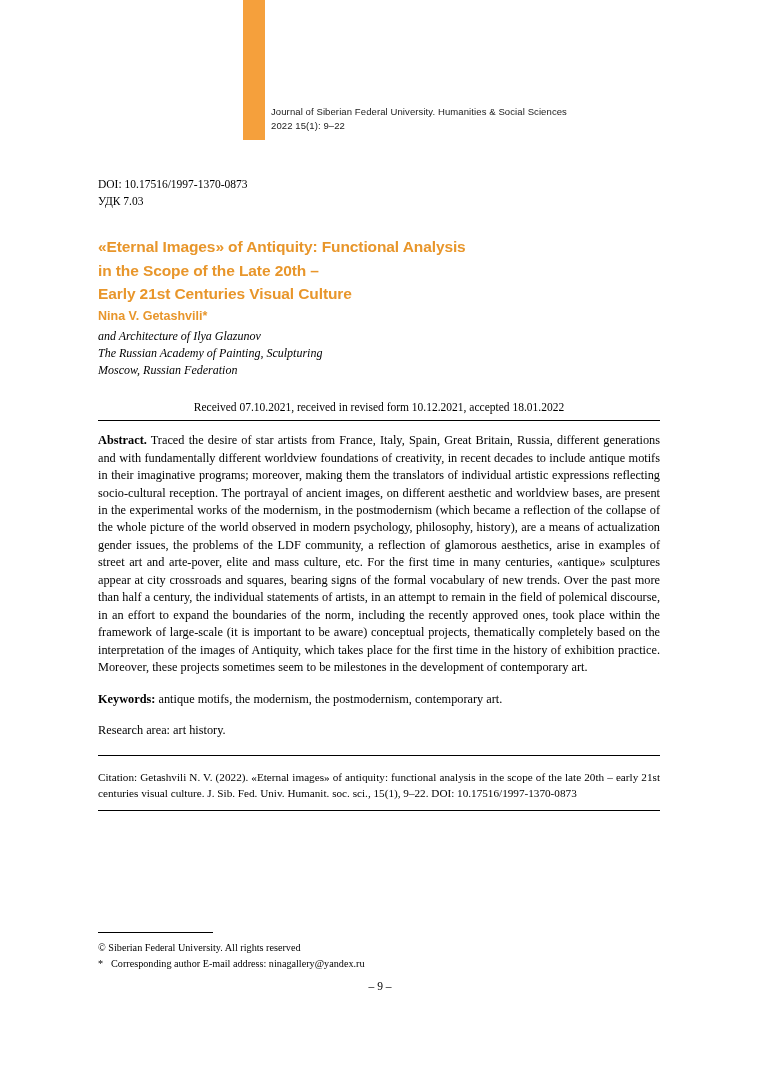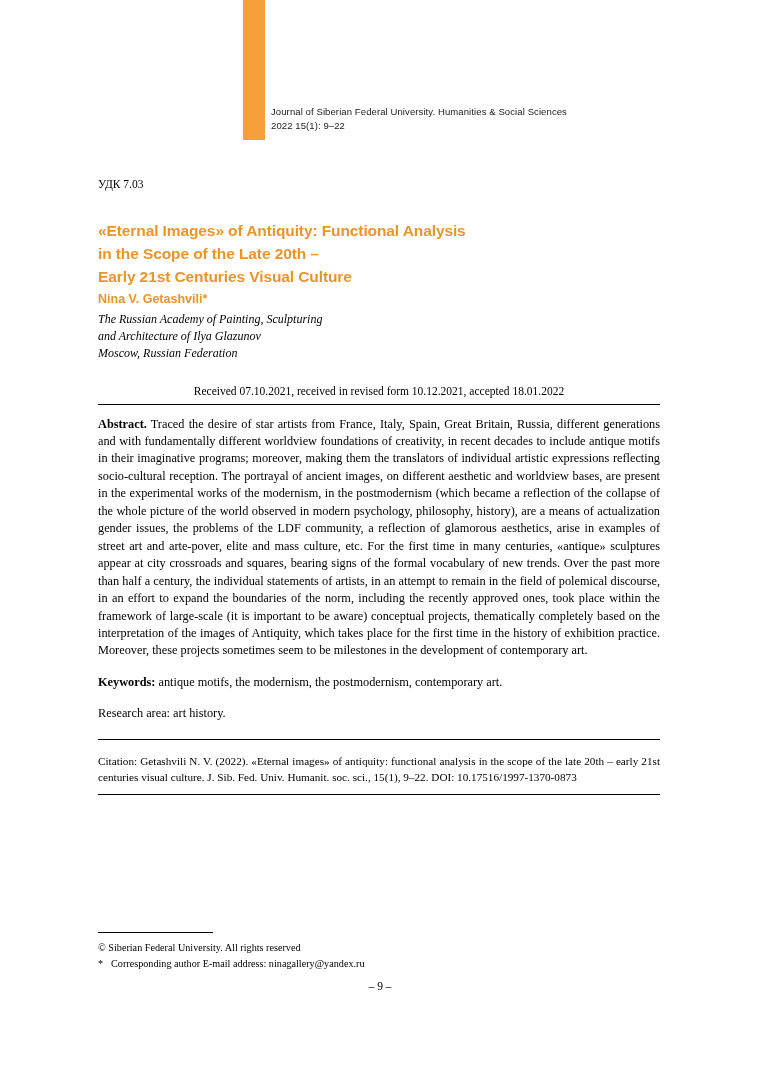--- a/index.html
+++ b/index.html
@@ -178,34 +178,35 @@
   <div class="orange-bar"></div>
 
   <div class="journal-header">
     <div>Journal of Siberian Federal University.  Humanities &amp; Social Sciences</div>
     <div>2022 15(1): 9–22</div>
   </div>
 
   <div class="content">
 
     <div class="doi-block">
+      <div>DOI: 10.17516/1997-1370-0873</div>
       <div>УДК 7.03</div>
     </div>
 
     <div class="title">
       <div>«Eternal Images» of Antiquity: Functional Analysis</div>
       <div>in the Scope of the Late 20th –</div>
       <div>Early 21st Centuries Visual Culture</div>
     </div>
 
     <div class="author">Nina V. Getashvili*</div>
 
     <div class="affiliation">
+      <div>and Architecture of Ilya Glazunov</div>
       <div>The Russian Academy of Painting, Sculpturing</div>
-      <div>and Architecture of Ilya Glazunov</div>
       <div>Moscow, Russian Federation</div>
     </div>
 
     <div class="received">Received 07.10.2021, received in revised form 10.12.2021, accepted 18.01.2022</div>
 
     <hr class="rule">
 
     <div class="abstract"><b>Abstract.</b><span> Traced the desire of star artists from France, Italy, Spain, Great Britain, Russia, different generations and with fundamentally different worldview foundations of creativity, in recent decades to include antique motifs in their imaginative programs; moreover, making them the translators of individual artistic expressions reflecting socio-cultural reception. The portrayal of ancient images, on different aesthetic and worldview bases, are present in the experimental works of the modernism, in the postmodernism (which became a reflection of the collapse of the whole picture of the world observed in modern psychology, philosophy, history), are a means of actualization gender issues, the problems of the LDF community, a reflection of glamorous aesthetics, arise in examples of street art and arte-pover, elite and mass culture, etc. For the first time in many centuries, «antique» sculptures appear at city crossroads and squares, bearing signs of the formal vocabulary of new trends. Over the past more than half a century, the individual statements of artists, in an attempt to remain in the field of polemical discourse, in an effort to expand the boundaries of the norm, including the recently approved ones, took place within the framework of large-scale (it is important to be aware) conceptual projects, thematically completely based on the interpretation of the images of Antiquity, which takes place for the first time in the history of exhibition practice. Moreover, these projects sometimes seem to be milestones in the development of contemporary art.</span></div>
 
     <div class="keywords"><b>Keywords:</b><span> antique motifs, the modernism, the postmodernism, contemporary art.</span></div>

